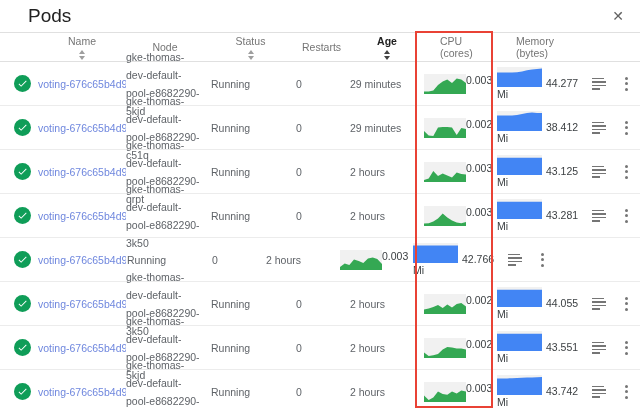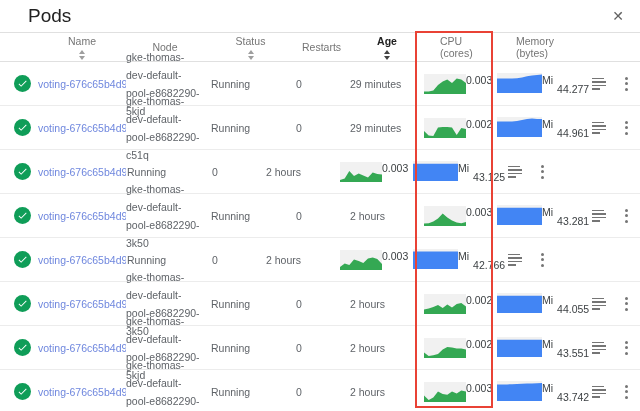--- a/index.html
+++ b/index.html
@@ -52,21 +52,21 @@
   .check-icon { width:17px; height:17px; border-radius:50%; background:#0f9d58;
     display:flex; align-items:center; justify-content:center; }
   .check-icon svg { display:block; }
   .pod-link { color:#6f87de; text-decoration:none; font-size:10.5px; }
   .node-text { line-height:18px; display:block; }
 
   .cpu-cell { display:flex; align-items:flex-start; }
   .spark { background:#f1f1f1; display:block; }
   .metric-val { color:#3c4043; font-size:10.5px; }
   .mem-cell { display:flex; align-items:flex-start; gap:4px; }
-  .mem-left { display:flex; flex-direction:row; }
+  .mem-left { display:flex; flex-direction:column; }
   .mem-unit { color:#3c4043; font-size:10.5px; margin-top:1px; }
   .mem-cell .metric-val { margin-top:10px; }
 
   .logs-icon { display:flex; flex-direction:column; gap:2px; cursor:pointer; padding:3px 2px; }
   .logs-icon i { display:block; height:1.5px; background:#757575; }
   .logs-icon i:nth-child(1){width:12px;} .logs-icon i:nth-child(2){width:14px;}
   .logs-icon i:nth-child(3){width:14px;} .logs-icon i:nth-child(4){width:8px;}
 
   .kebab-icon { display:flex; flex-direction:column; gap:2.5px; cursor:pointer; padding:3px 5px; }
   .kebab-icon i { display:block; width:3px; height:3px; border-radius:50%; background:#757575; }
@@ -203,21 +203,21 @@
       </div>
     </div>
     <div class="col-mem">
       <div class="mem-cell">
         <div class="mem-left">
           <svg class="spark" width="45" height="20">
               <polygon points="0,20 0.0,4.4 5.0,4.4 10.0,4.4 15.0,4.4 20.0,4.0 25.0,3.0 30.0,2.0 35.0,1.6 40.0,2.0 45.0,2.0 45,20" fill="#4285f4"></polygon>
             </svg>
           <span class="mem-unit">Mi</span>
         </div>
-        <span class="metric-val">44.961</span>
+        <span class="metric-val">38.412</span>
       </div>
     </div>
     <div class="col-logs">
       <span class="logs-icon">
           <i></i>
           <i></i>
           <i></i>
           <i></i>
         </span>
     </div>
@@ -234,20 +234,23 @@
     <div class="col-check">
       <span class="check-icon">
         <svg width="11" height="11" viewBox="0 0 24 24">
             <path fill="#fff" d="M9 16.2L4.8 12l-1.4 1.4L9 19 21 7l-1.4-1.4z"></path>
           </svg>
       </span>
     </div>
     <div class="col-name">
       <a href="#" class="pod-link">voting-676c65b4d9-72</a>
     </div>
+    <div class="col-node">
+      <span class="node-text">gke-thomas-dev-default-pool-e8682290-qrpt</span>
+    </div>
     <div class="col-status">Running</div>
     <div class="col-restarts">0</div>
     <div class="col-age">2 hours</div>
     <div class="col-cpu">
       <div class="cpu-cell">
         <svg class="spark" width="42" height="20">
             <polygon points="0,20 0.0,18.0 4.7,16.4 9.3,9.0 14.0,14.0 18.7,11.6 23.3,13.6 28.0,15.6 32.7,10.4 37.3,12.0 42.0,12.4 42,20" fill="#34a853"></polygon>
           </svg>
         <span class="metric-val">0.003</span>
       </div>

